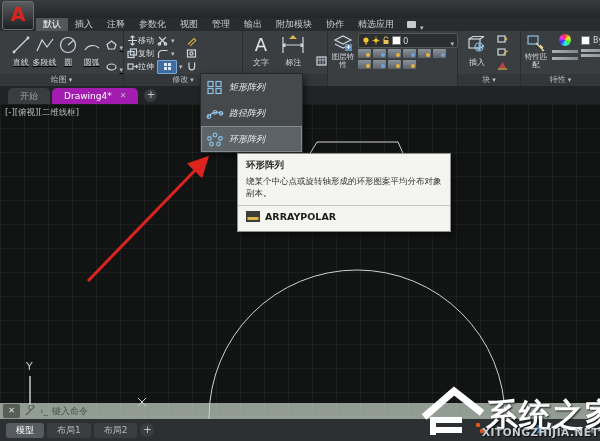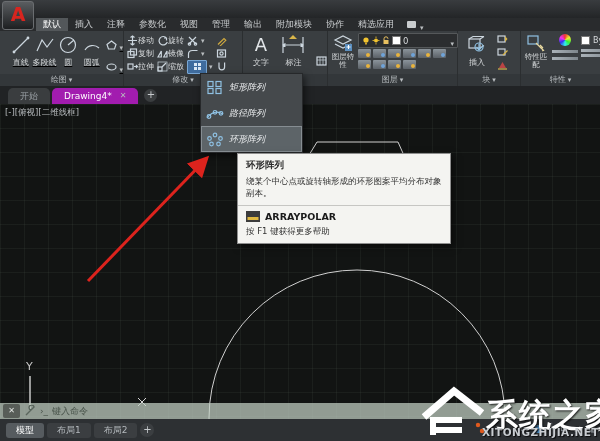--- a/index.html
+++ b/index.html
@@ -255,42 +255,20 @@
           <div class="mtool">
               <svg width="11" height="11">
                 <rect class="ic" x="1" y="3" width="5" height="5"></rect>
                 <path class="ic" d="M7 5.5 H10.5 M9 4 L10.5 5.5 L9 7"></path>
               </svg>
               <span>拉伸</span>
             </div>
         </div>
         <div class="mcol">
           <div class="mtool">
-              <svg width="11" height="11">
-                <path class="ic" d="M9.5 3 A4.2 4.2 0 1 0 10.3 7 M9.5 3 L9.5 5.5 M9.5 3 L7 3"></path>
-              </svg>
-              <span>旋转</span>
-            </div>
-          <div class="mtool">
-              <svg width="11" height="11">
-                <path class="ic" d="M1 9 L4.3 3 L4.3 9 Z M6.7 9 L10 3 L10 9 Z"></path>
-              </svg>
-              <span>镜像</span>
-            </div>
-          <div class="mtool">
-              <svg width="11" height="11">
-                <rect class="ic" x="1" y="6" width="4" height="4"></rect>
-                <rect class="ic" x="1" y="1" width="9" height="9" style="stroke-width:.7"></rect>
-                <path class="ic" d="M5 6 L9 2"></path>
-              </svg>
-              <span>缩放</span>
-            </div>
-        </div>
-        <div class="mcol">
-          <div class="mtool">
               <svg width="12" height="11">
                 <path class="ic" d="M2 2 L9 9 M9 2 L2 9"></path>
                 <circle class="ic" cx="2.5" cy="9" r="1.2"></circle>
                 <circle class="ic" cx="8.5" cy="9" r="1.2"></circle>
               </svg>
               <span class="caret"></span>
             </div>
           <div class="mtool">
               <svg width="12" height="11">
                 <path class="ic" d="M1.5 10 L1.5 6 Q1.5 2.5 5.5 2.5 L10.5 2.5"></path>
@@ -390,21 +368,20 @@
         <span class="lic b"></span>
         <span class="lic y"></span>
         <span class="lic b"></span>
         <span class="lic y"></span>
         <span class="lic b"></span>
         <span class="lic y"></span>
         <span class="lic b"></span>
         <span class="lic y"></span>
         <span class="lic y"></span>
       </div>
-      <div class="plabel"><span>图层</span><span class="caret"></span></div>
     </div>
 
     <div class="panel" style="left:458px;width:62px;">
       <div class="tools" style="padding-left:5px;gap:4px;">
         <div class="bigbtn">
           <svg width="22" height="22">
               <rect class="ic" x="3" y="5" width="11" height="9"></rect>
               <path class="ic" d="M14 5 l4 -2.5 M14 14 l4 -2.5 M3 5 l4 -2.5 l11 0"></path>
               <circle class="ic" cx="13" cy="13" r="4" style="stroke:#8fc1e3"></circle>
               <path class="ic" d="M13 10 v6 M10.5 13 l2.5 3 l2.5 -3" style="stroke:#8fc1e3"></path>
@@ -518,21 +495,20 @@
     <div class="tt-title">环形阵列</div>
     <div class="tt-desc">绕某个中心点或旋转轴形成的环形图案平均分布对象副本。</div>
     <div class="tt-sep"></div>
     <div class="tt-cmd">
       <svg width="14" height="11">
           <rect x="0" y="0" width="14" height="11" fill="#3c3c3c"></rect>
           <rect x="1.5" y="6" width="11" height="3" fill="#e0b840"></rect>
         </svg>
       <b>ARRAYPOLAR</b>
     </div>
-    <div class="tt-help">按 F1 键获得更多帮助</div>
   </div>
 
   <svg class="arrow-svg">
     <defs>
       <marker id="ah" markerWidth="9" markerHeight="9" refX="6" refY="3.5" orient="auto">
         <path d="M0 0 L7 3.5 L0 7 Z" fill="#dd231d"></path>
       </marker>
     </defs>
     <line x1="88" y1="281" x2="207" y2="158" stroke="#dd231d" stroke-width="3" marker-end="url(#ah)"></line>
   </svg>

